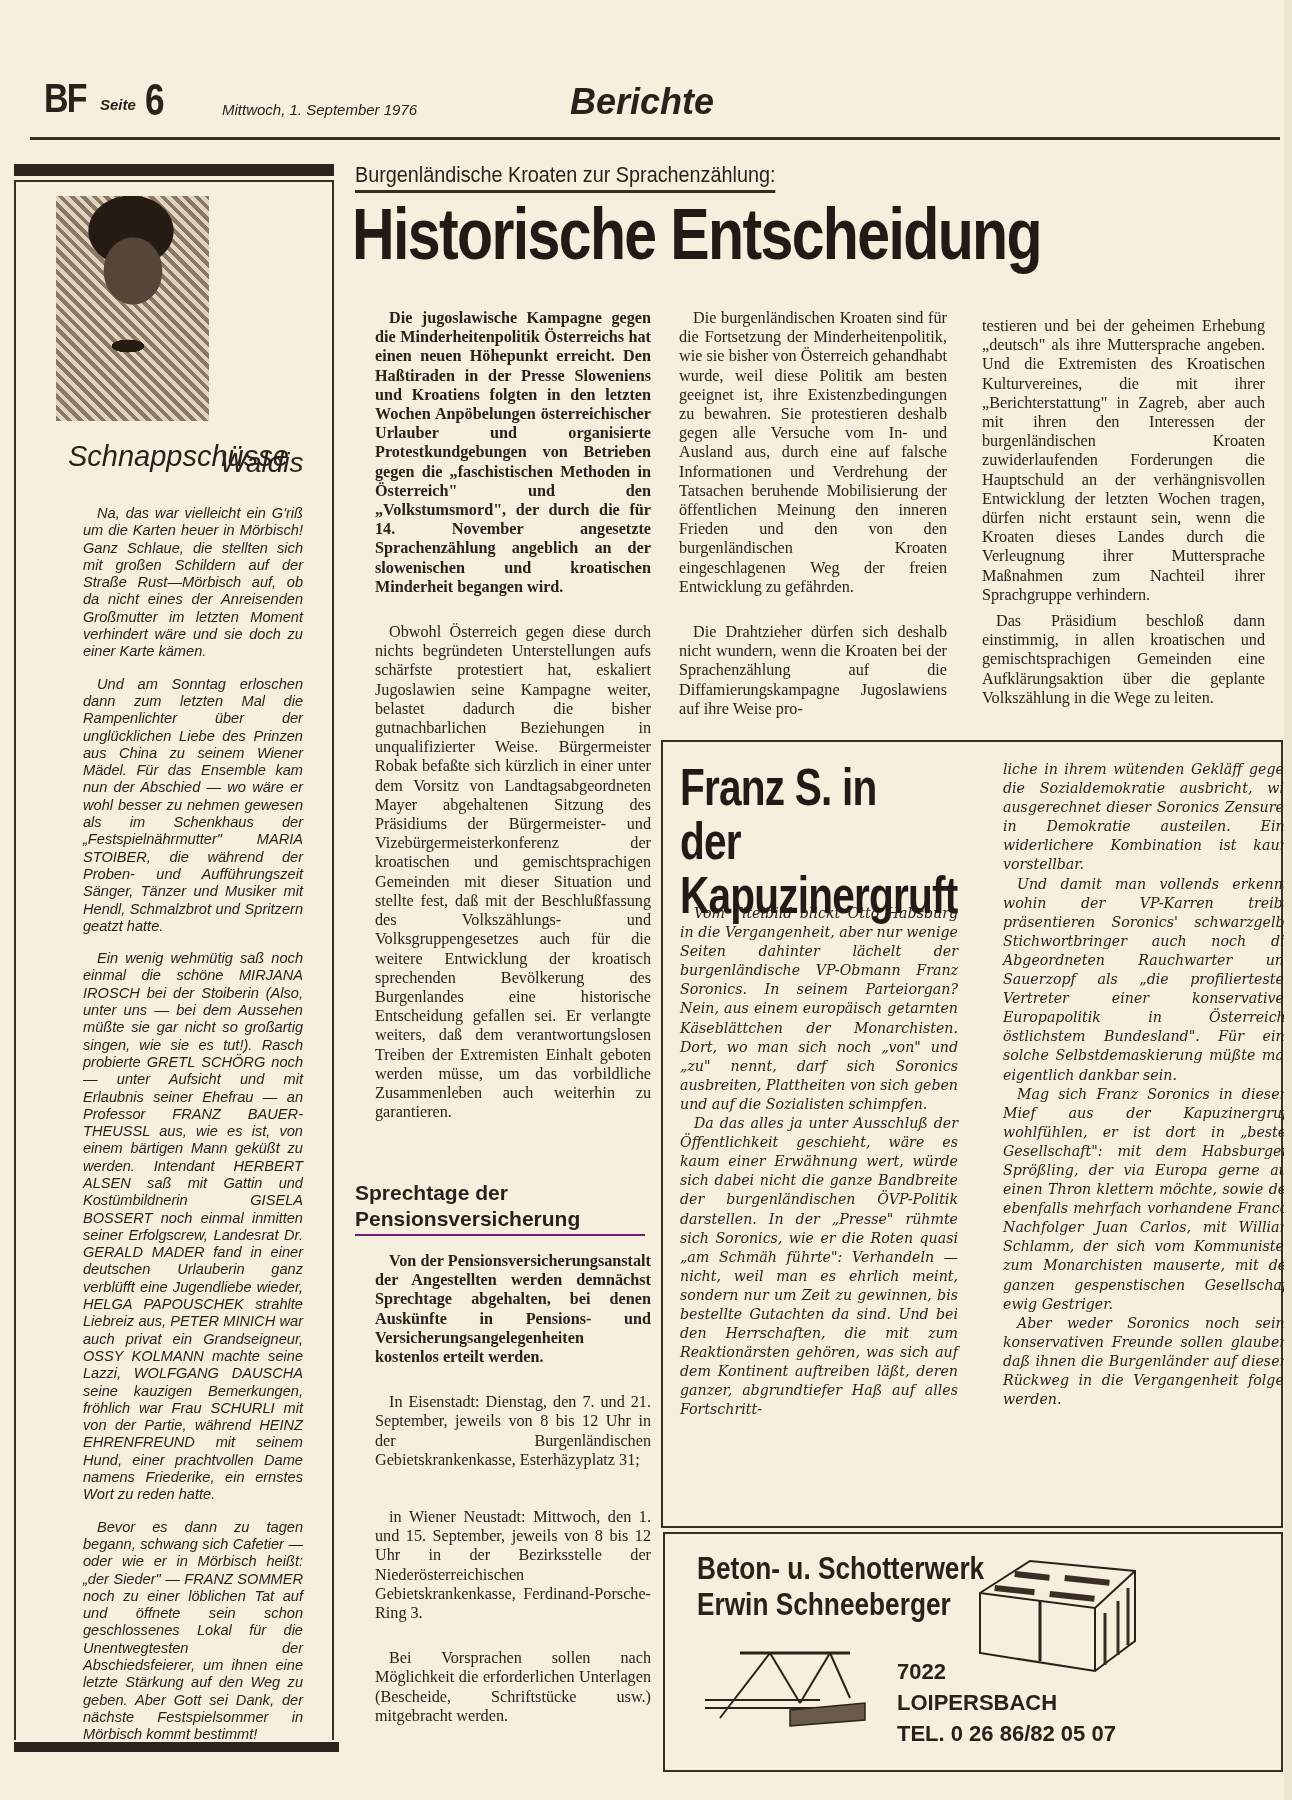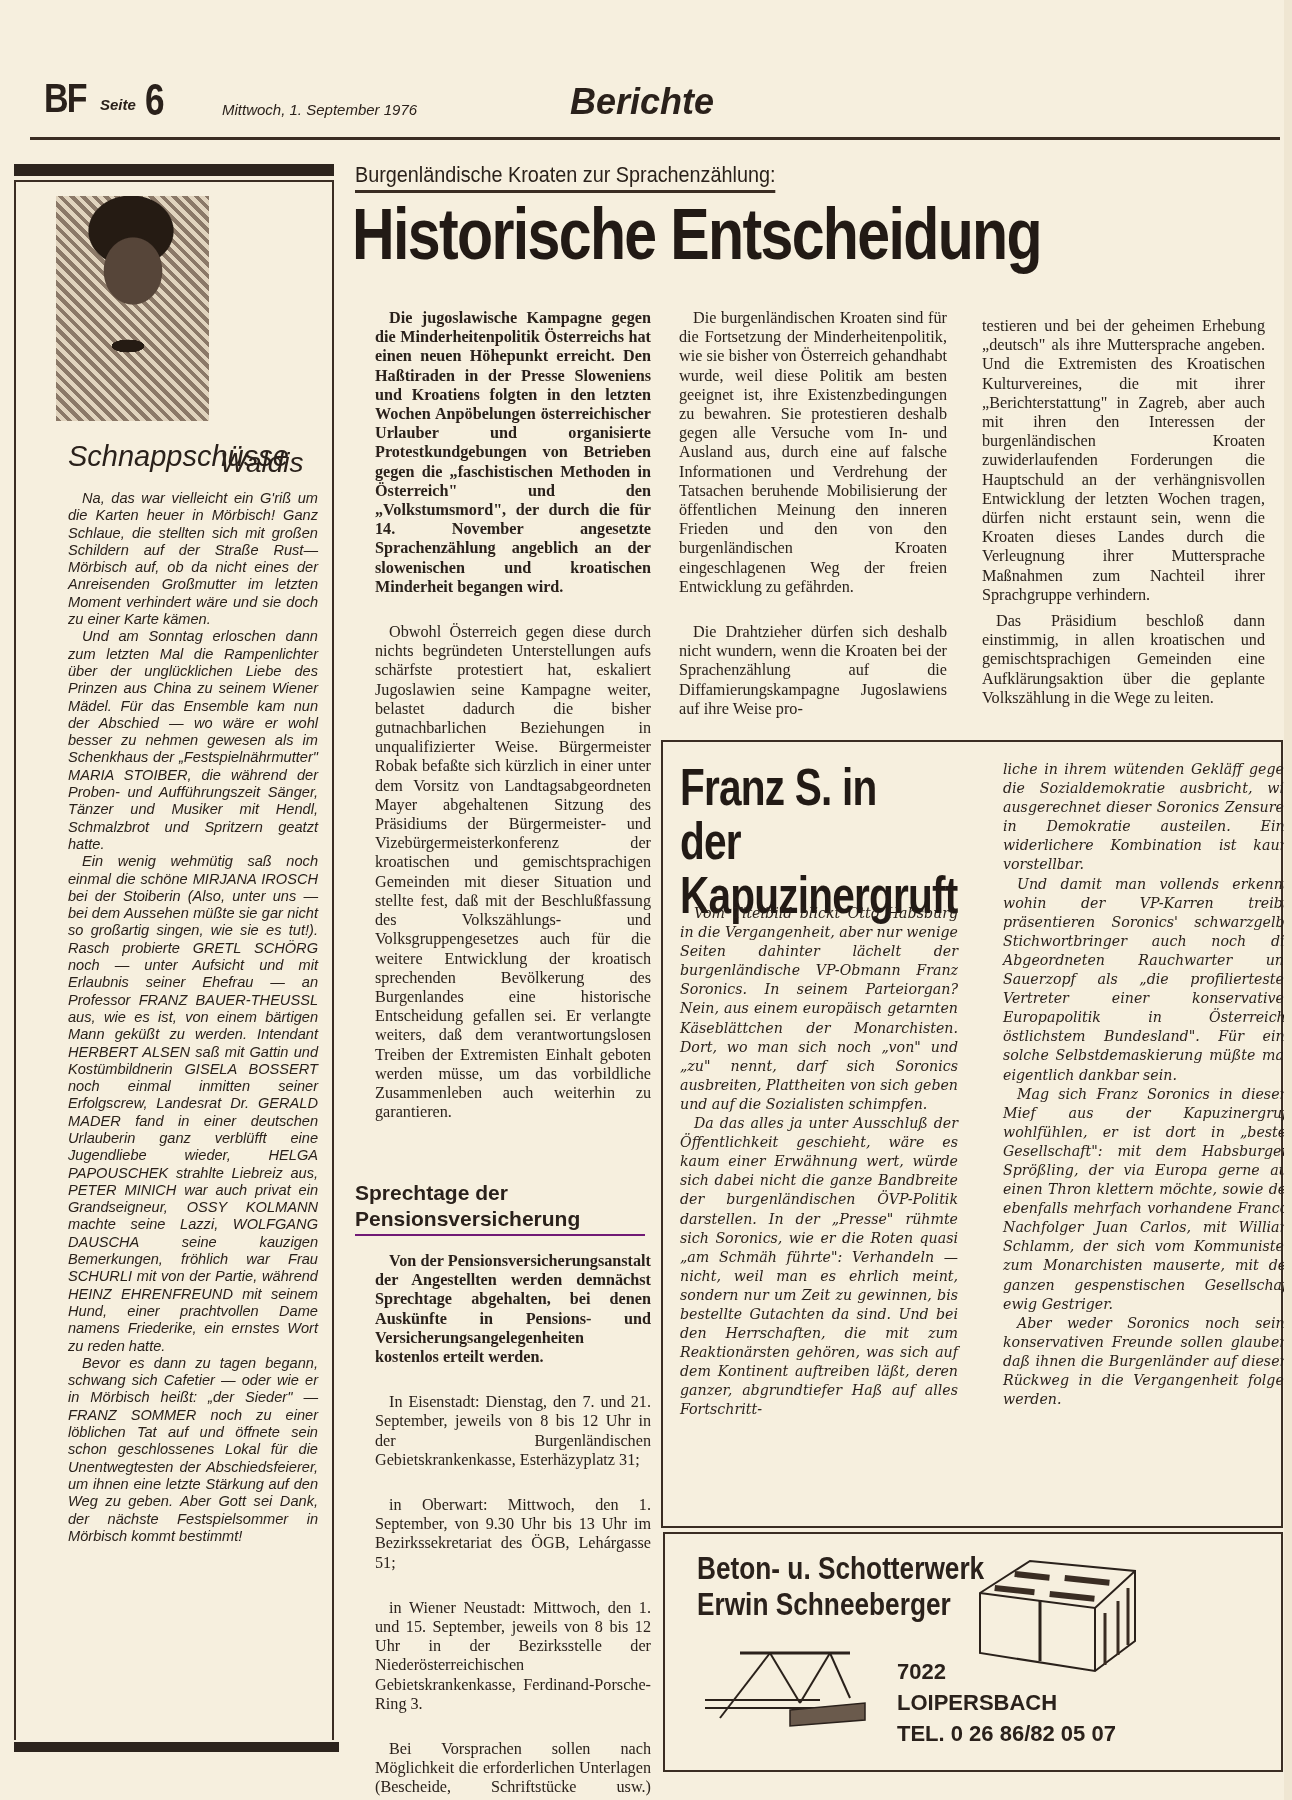--- a/index.html
+++ b/index.html
@@ -23,21 +23,21 @@
     background:
       radial-gradient(ellipse 48px 55px at 77px 75px, #5a4a3f 0 60%, transparent 62%),
       radial-gradient(ellipse 60px 50px at 75px 35px, #2d241d 0 70%, transparent 72%),
       radial-gradient(ellipse 20px 8px at 72px 150px, #2d241d 0 80%, transparent 82%),
       repeating-linear-gradient(45deg, #8a7a6a 0 4px, #d8ccb8 4px 8px);
     filter: contrast(1.1);
   }
   .col-title1 { left: 220px; top: 402px; font-family: "Liberation Sans", sans-serif; font-style: italic; font-size: 28px; margin-top: 45px; }
   .col-title2 { left: 68px; top: 440px; font-family: "Liberation Sans", sans-serif; font-style: italic; font-size: 29px; }
   .col-body { left: 68px; top: 490px; width: 250px; font-family: "Liberation Sans", sans-serif; font-style: italic; font-size: 14.6px; line-height: 17.3px; text-align: justify; }
-  .col-body p { margin: 0; text-indent: 14px; }
+  .col-body p { margin: 15px; text-indent: 14px; }
   
   .kicker { left: 355px; top: 162px; font-family: "Liberation Sans", sans-serif; font-size: 22px; border-bottom: 3px solid #3a2d23; padding-bottom: 2px; transform: scaleX(0.9); transform-origin: left; }
   .headline { left: 352px; top: 198px; font-family: "Liberation Sans", sans-serif; font-weight: 700; font-size: 72px; line-height: 1; letter-spacing: -2px; transform: scaleX(0.82); transform-origin: left; white-space: nowrap; color: #221a15; }
   .serif { font-family: "Liberation Serif", serif; font-size: 16.2px; line-height: 19.2px; text-align: justify; }
   .serif p { margin: 7px; text-indent: 14px; }
   .c1 { left: 368px; top: 302px; width: 290px; }
   .lead { font-weight: 700; }
   .gap { height: 12px; }
   .c2 { left: 672px; top: 302px; width: 282px; }
   .c3 { left: 975px; top: 310px; width: 297px; }
@@ -99,21 +99,20 @@
   <p style="text-indent:0">testieren und bei der geheimen Erhebung „deutsch" als ihre Muttersprache angeben. Und die Extremisten des Kroatischen Kulturvereines, die mit ihrer „Berichterstattung" in Zagreb, aber auch mit ihren den Interessen der burgenländischen Kroaten zuwiderlaufenden Forderungen die Hauptschuld an der verhängnisvollen Entwicklung der letzten Wochen tragen, dürfen nicht erstaunt sein, wenn die Kroaten dieses Landes durch die Verleugnung ihrer Muttersprache Maßnahmen zum Nachteil ihrer Sprachgruppe verhindern.</p>
   <p>Das Präsidium beschloß dann einstimmig, in allen kroatischen und gemischtsprachigen Gemeinden eine Aufklärungsaktion über die geplante Volkszählung in die Wege zu leiten.</p>
 </div>
 
 <div class="abs sub-title">Sprechtage der Pensionsversicherung</div>
 <div class="abs serif c1b">
   <p class="lead">Von der Pensionsversicherungsanstalt der Angestellten werden demnächst Sprechtage abgehalten, bei denen Auskünfte in Pensions- und Versicherungsangelegenheiten kostenlos erteilt werden.</p>
   <div class="gap"></div>
   <p>In Eisenstadt: Dienstag, den 7. und 21. September, jeweils von 8 bis 12 Uhr in der Burgenländischen Gebietskrankenkasse, Esterhäzyplatz 31;</p>
   <div class="gap"></div>
-  <p>in Oberwart: Mittwoch, den 1. September, von 9.30 Uhr bis 13 Uhr im Bezirkssekretariat des ÖGB, Lehárgasse 51;</p>
   <div class="gap"></div>
   <p>in Wiener Neustadt: Mittwoch, den 1. und 15. September, jeweils von 8 bis 12 Uhr in der Bezirksstelle der Niederösterreichischen Gebietskrankenkasse, Ferdinand-Porsche-Ring 3.</p>
   <div class="gap"></div>
   <p>Bei Vorsprachen sollen nach Möglichkeit die erforderlichen Unterlagen (Bescheide, Schriftstücke usw.) mitgebracht werden.</p>
 </div>
 
 <div class="abs fbox"></div>
 <div class="abs ftitle">Franz S. in der Kapuzinergruft</div>
 <div class="abs fital fc1">
   <p>Vom Titelbild blickt Otto Habsburg in die Vergangenheit, aber nur wenige Seiten dahinter lächelt der burgenländische VP-Obmann Franz Soronics. In seinem Parteiorgan? Nein, aus einem europäisch getarnten Käseblättchen der Monarchisten. Dort, wo man sich noch „von" und „zu" nennt, darf sich Soronics ausbreiten, Plattheiten von sich geben und auf die Sozialisten schimpfen.</p>

